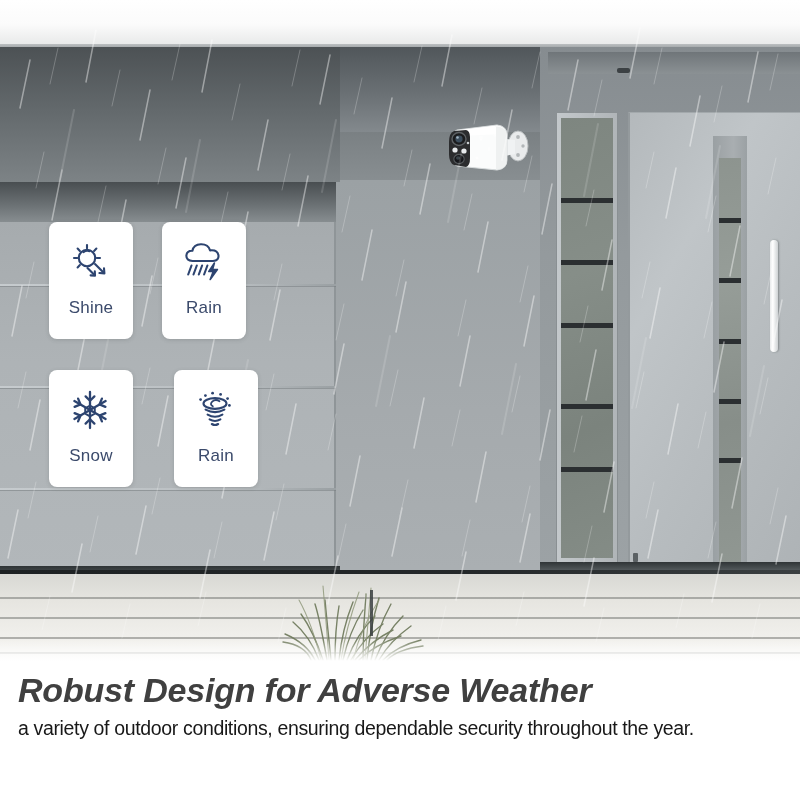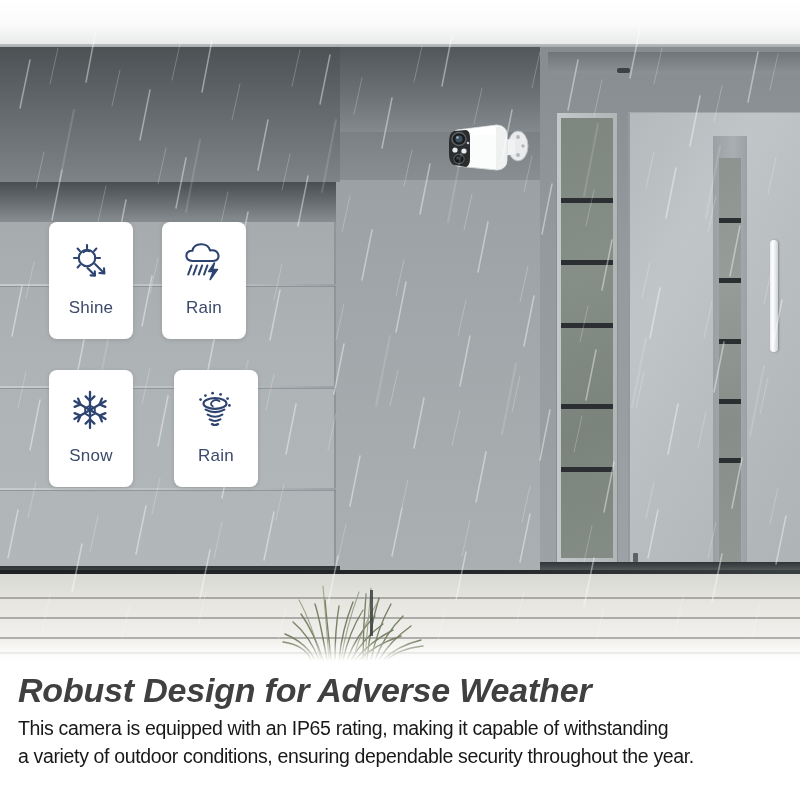--- a/index.html
+++ b/index.html
@@ -667,18 +667,17 @@
       </div>
 
     </div>
 
     <div class="ground-fade"></div>
   </div>
 
   <div id="textblock">
     <div class="headline">Robust Design for Adverse Weather</div>
     <div class="bodytext">
-      <span>This camera is equipped with an IP65 rating, making it capable of withstanding</span>
       <span>a variety of outdoor conditions, ensuring dependable security throughout the year.</span>
     </div>
   </div>
 
 </div>
 
 </body></html>

